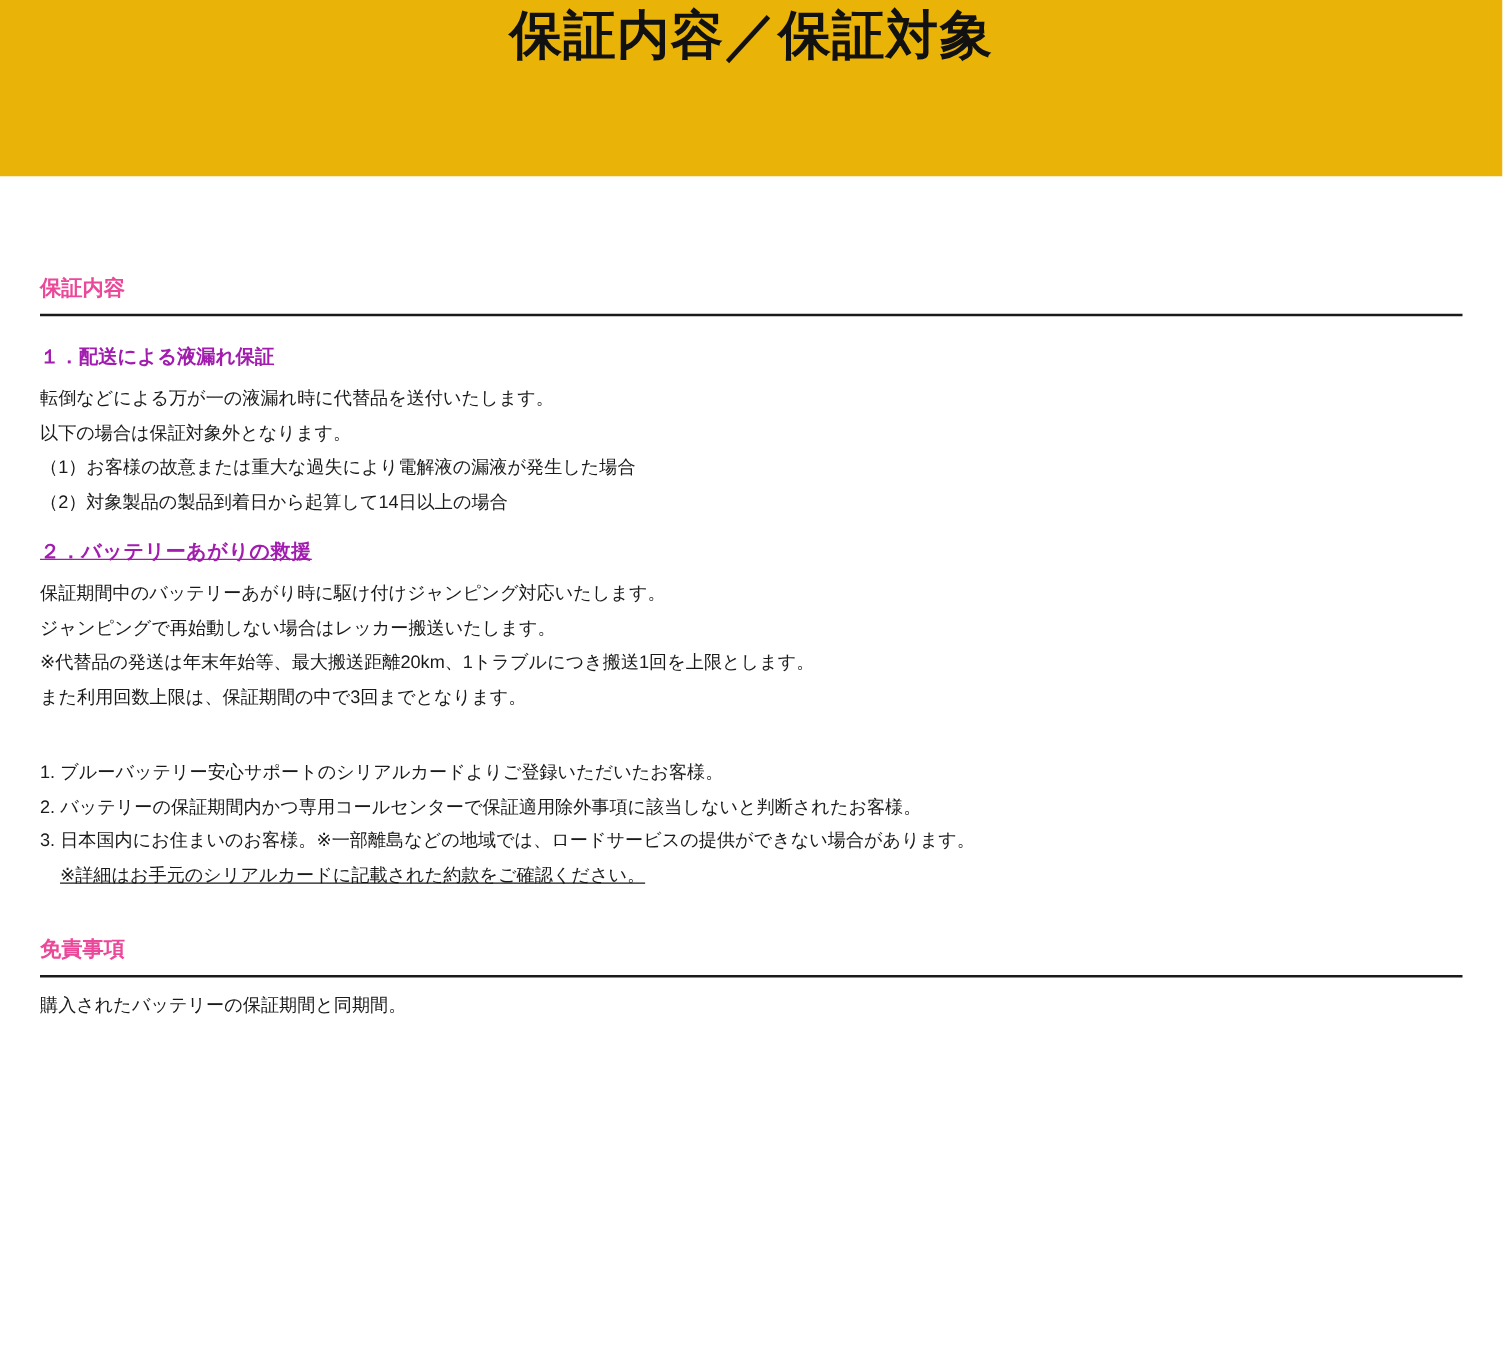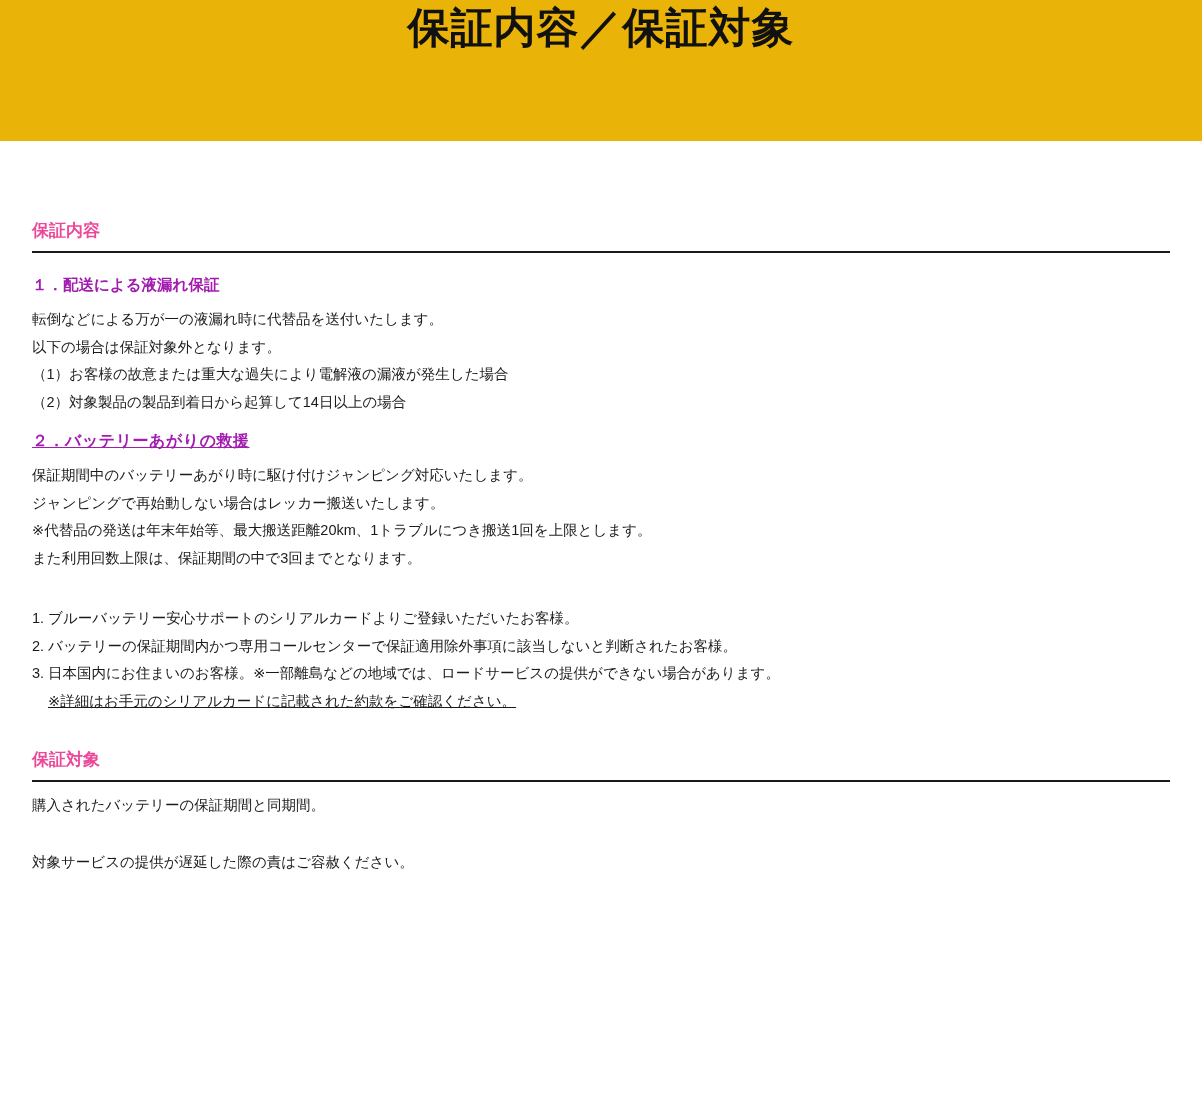--- a/index.html
+++ b/index.html
@@ -119,25 +119,22 @@
   <div class="section sec-gap-2">
     <div class="list">
       <p class="para">1. ブルーバッテリー安心サポートのシリアルカードよりご登録いただいたお客様。</p>
       <p class="para">2. バッテリーの保証期間内かつ専用コールセンターで保証適用除外事項に該当しないと判断されたお客様。</p>
       <p class="para">3. 日本国内にお住まいのお客様。※一部離島などの地域では、ロードサービスの提供ができない場合があります。</p>
       <p class="para indent">※詳細はお手元のシリアルカードに記載された約款をご確認ください。</p>
     </div>
   </div>
 
   <div class="section sec-gap-3">
-    <div class="section-title">保証対象</div>
+    <div class="section-title">免責事項</div>
     <div class="block">
       <p class="para">購入されたバッテリーの保証期間と同期間。</p>
     </div>
   </div>
 
   <div class="section sec-gap-4">
-    <div class="block">
-      <p class="para">対象サービスの提供が遅延した際の責はご容赦ください。</p>
-    </div>
   </div>
 
 </div>
 
 </body></html>

